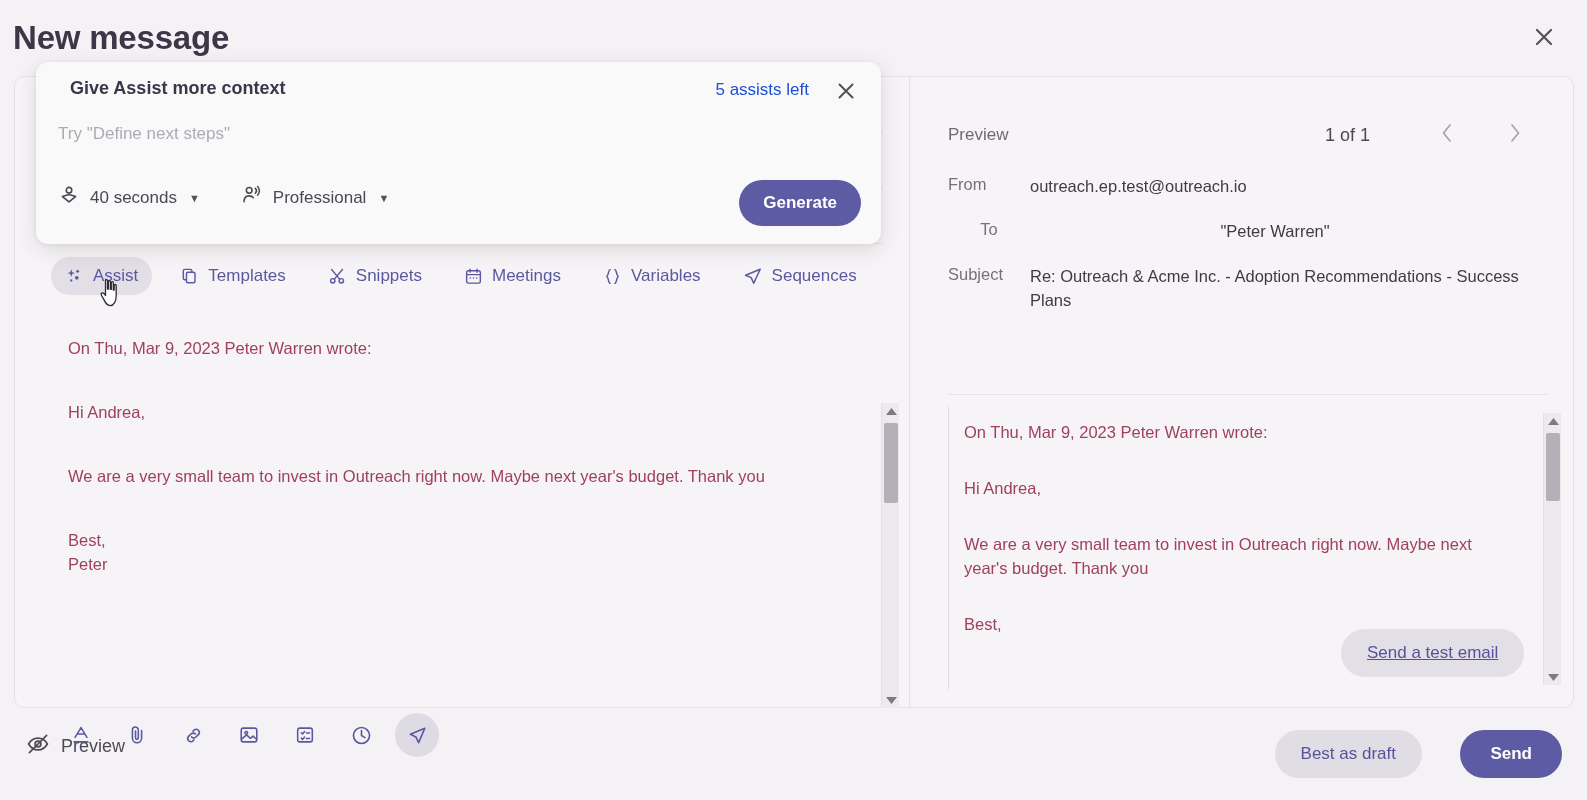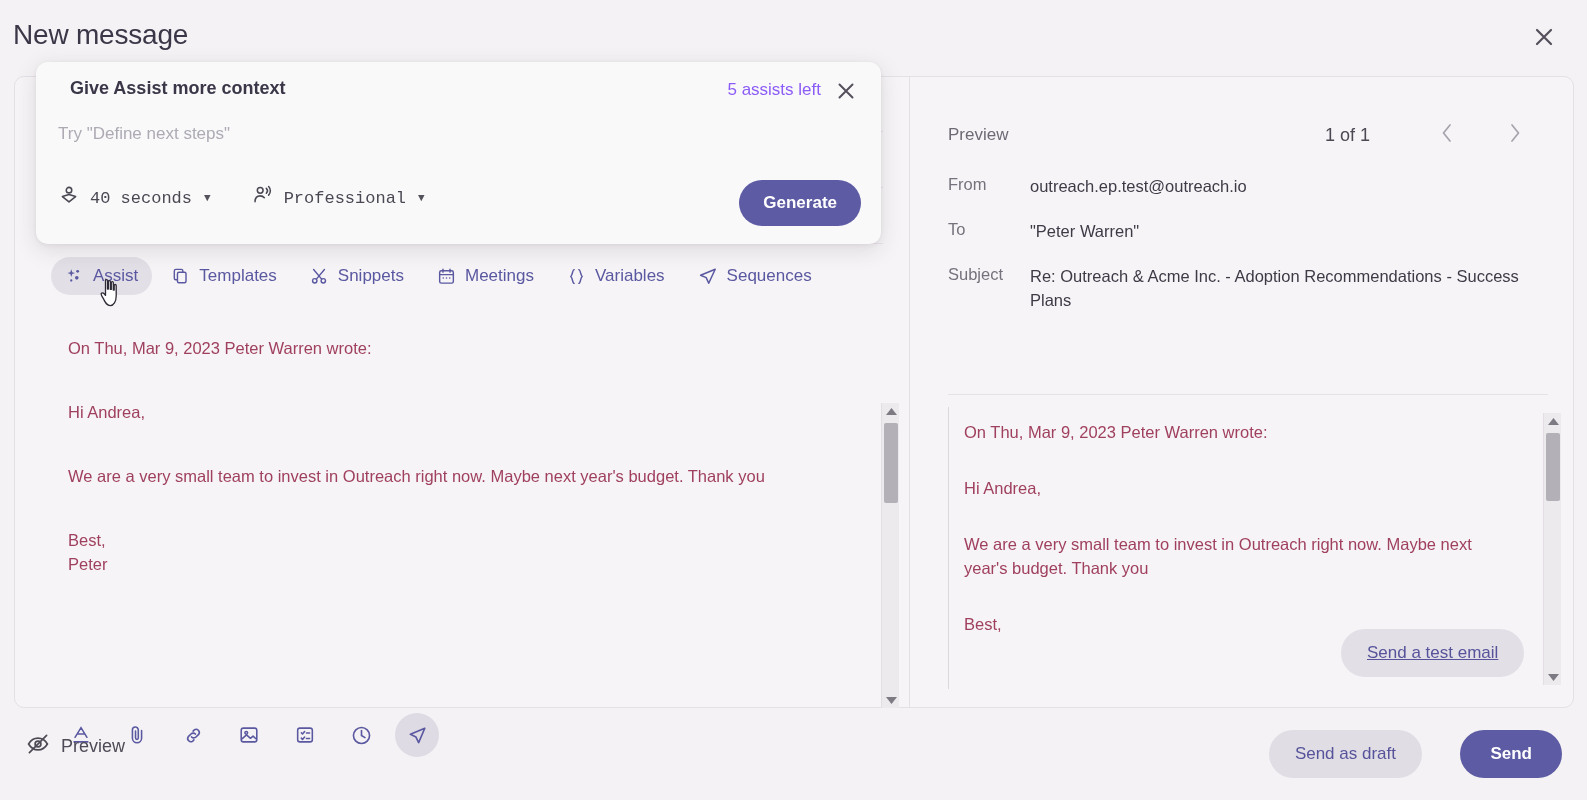--- a/index.html
+++ b/index.html
@@ -10,21 +10,21 @@
     overflow: hidden;
   }
   body { position: relative; }
 
   
   #app-header {
     position: absolute; top: 0; left: 0; width: 1587px; height: 74px;
   }
   #page-title {
     position: absolute; left: 13px; top: 19px;
-    font-size: 28px; font-weight: 400; color: #3b3748;
+    font-size: 33px; font-weight: 700; color: #3b3748;
     letter-spacing: -0.2px;
   }
   #window-close {
     position: absolute; right: 28px; top: 22px;
     width: 30px; height: 30px; cursor: pointer;
   }
   #window-close svg { display: block; }
 
   
   #compose-card {
@@ -41,21 +41,21 @@
 
   
   .field-row {
     position: absolute; left: 28px; width: 840px;
     border-bottom: 1px solid #e6e2e8;
   }
 
   
   #tab-row {
     position: absolute; left: 36px; top: 180px;
-    display: flex; align-items: center; gap: 5px;
+    display: flex; align-items: center; gap: 14px;
   }
   .tab-item {
     display: flex; align-items: center; gap: 9px;
     padding: 9px 14px; border-radius: 22px;
     font-size: 17px; color: #5a58a0; font-weight: 400;
     cursor: pointer; white-space: nowrap;
   }
   .tab-item.active { background: #e2dfe6; }
   .tab-item .tab-icon { display: flex; align-items: center; }
 
@@ -154,40 +154,40 @@
     background: #faf9fa;
     border-radius: 12px;
     box-shadow: 0 6px 22px rgba(60,50,70,0.13), 0 1px 4px rgba(60,50,70,0.08);
     z-index: 20;
   }
   #assist-popup-title {
     position: absolute; left: 34px; top: 16px;
     font-size: 18px; font-weight: 700; color: #3b3748;
   }
   #assists-left {
-    position: absolute; right: 60px; top: 18px;
-    font-size: 17px; color: #8b5cf6;
+    position: absolute; right: 72px; top: 18px;
+    font-size: 17px; color: #1d4ed8;
   }
   #assist-close {
     position: absolute; right: 22px; top: 16px;
     width: 26px; height: 26px; cursor: pointer;
   }
   #assist-input {
     position: absolute; left: 22px; top: 62px; width: 790px;
     border: none; outline: none; background: transparent;
     font-family: inherit; font-size: 17px; color: #3b3748;
   }
   #assist-input::placeholder { color: #aeaab4; }
   #assist-controls {
     position: absolute; left: 22px; top: 122px;
     display: flex; align-items: center; gap: 40px;
   }
   .assist-select {
     display: flex; align-items: center; gap: 10px;
-    font-size: 17px; color: #4b4853; cursor: pointer; font-family: Liberation Mono, monospace;
+    font-size: 17px; color: #4b4853; cursor: pointer;
   }
   .caret { font-size: 11px; color: #55525c; margin-left: 2px; }
   #generate-button {
     position: absolute; right: 20px; top: 118px;
     padding: 13px 24px; border-radius: 24px;
     background: #5d5ba3; color: #ffffff;
     font-size: 17px; font-weight: 700; font-family: inherit;
     border: none; cursor: pointer;
   }
 
@@ -388,21 +388,21 @@
         <svg width="18" height="22" viewBox="0 0 18 22" fill="none" stroke="#a7a3ad" stroke-width="1.7" stroke-linecap="round" stroke-linejoin="round">
           <path d="M6 3 L12.5 11 L6 19"></path>
         </svg>
       </span>
     </div>
 
     <div class="meta-row" style="top:98px;">
       <span class="meta-label">From</span>
       <span class="meta-value">outreach.ep.test@outreach.io</span>
     </div>
-    <div class="meta-row" style="top:143px;">
+    <div class="meta-row" style="top:143px;text-align:center;">
       <span class="meta-label">To</span>
       <span class="meta-value">"Peter Warren"</span>
     </div>
     <div class="meta-row" style="top:188px;">
       <span class="meta-label">Subject</span>
       <span class="meta-value">Re: Outreach &amp; Acme Inc. - Adoption Recommendations - Success Plans</span>
     </div>
 
     <div id="preview-divider"></div>
 
@@ -477,21 +477,21 @@
   <div id="preview-toggle">
     <span>
       <svg width="24" height="24" viewBox="0 0 24 24" fill="none" stroke="#4e4b56" stroke-width="1.7" stroke-linecap="round">
         <path d="M2.6 12 C4.8 8.2 8.2 6.1 12 6.1 C15.8 6.1 19.2 8.2 21.4 12 C19.2 15.8 15.8 17.9 12 17.9 C8.2 17.9 4.8 15.8 2.6 12 Z"></path>
         <circle cx="12" cy="12" r="2.9"></circle>
         <path d="M3.4 20.6 L20.6 3.4"></path>
       </svg>
     </span>
     <span>Preview</span>
   </div>
-  <button id="save-draft-button">Send as draft</button>
+  <button id="save-draft-button">Best as draft</button>
   <button id="send-button">Send</button>
 </div>
 
 <div id="mouse-cursor">
   <svg width="26" height="32" viewBox="0 0 26 32" fill="#ffffff" stroke="#2f2b36" stroke-width="1.3" stroke-linejoin="round">
     <path d="M7.5 3.5 C7.5 2.2 9.5 2.2 9.5 3.5 L9.5 12 L10.4 12 L10.4 4.6 C10.4 3.3 12.4 3.3 12.4 4.6 L12.4 12.4 L13.3 12.4 L13.3 5.6 C13.3 4.3 15.3 4.3 15.3 5.6 L15.3 13 L16.2 13 L16.2 8.4 C16.2 7.2 18.2 7.2 18.2 8.4 L18.2 19 C18.2 24.4 15.6 28.6 12.2 28.6 C8.6 28.6 7.5 25.6 5.2 21.4 C4.2 19.6 2.4 17.2 3.4 16.2 C4.4 15.2 6.2 16.4 7.5 18.4 Z"></path>
   </svg>
 </div>
 
 </body></html>

